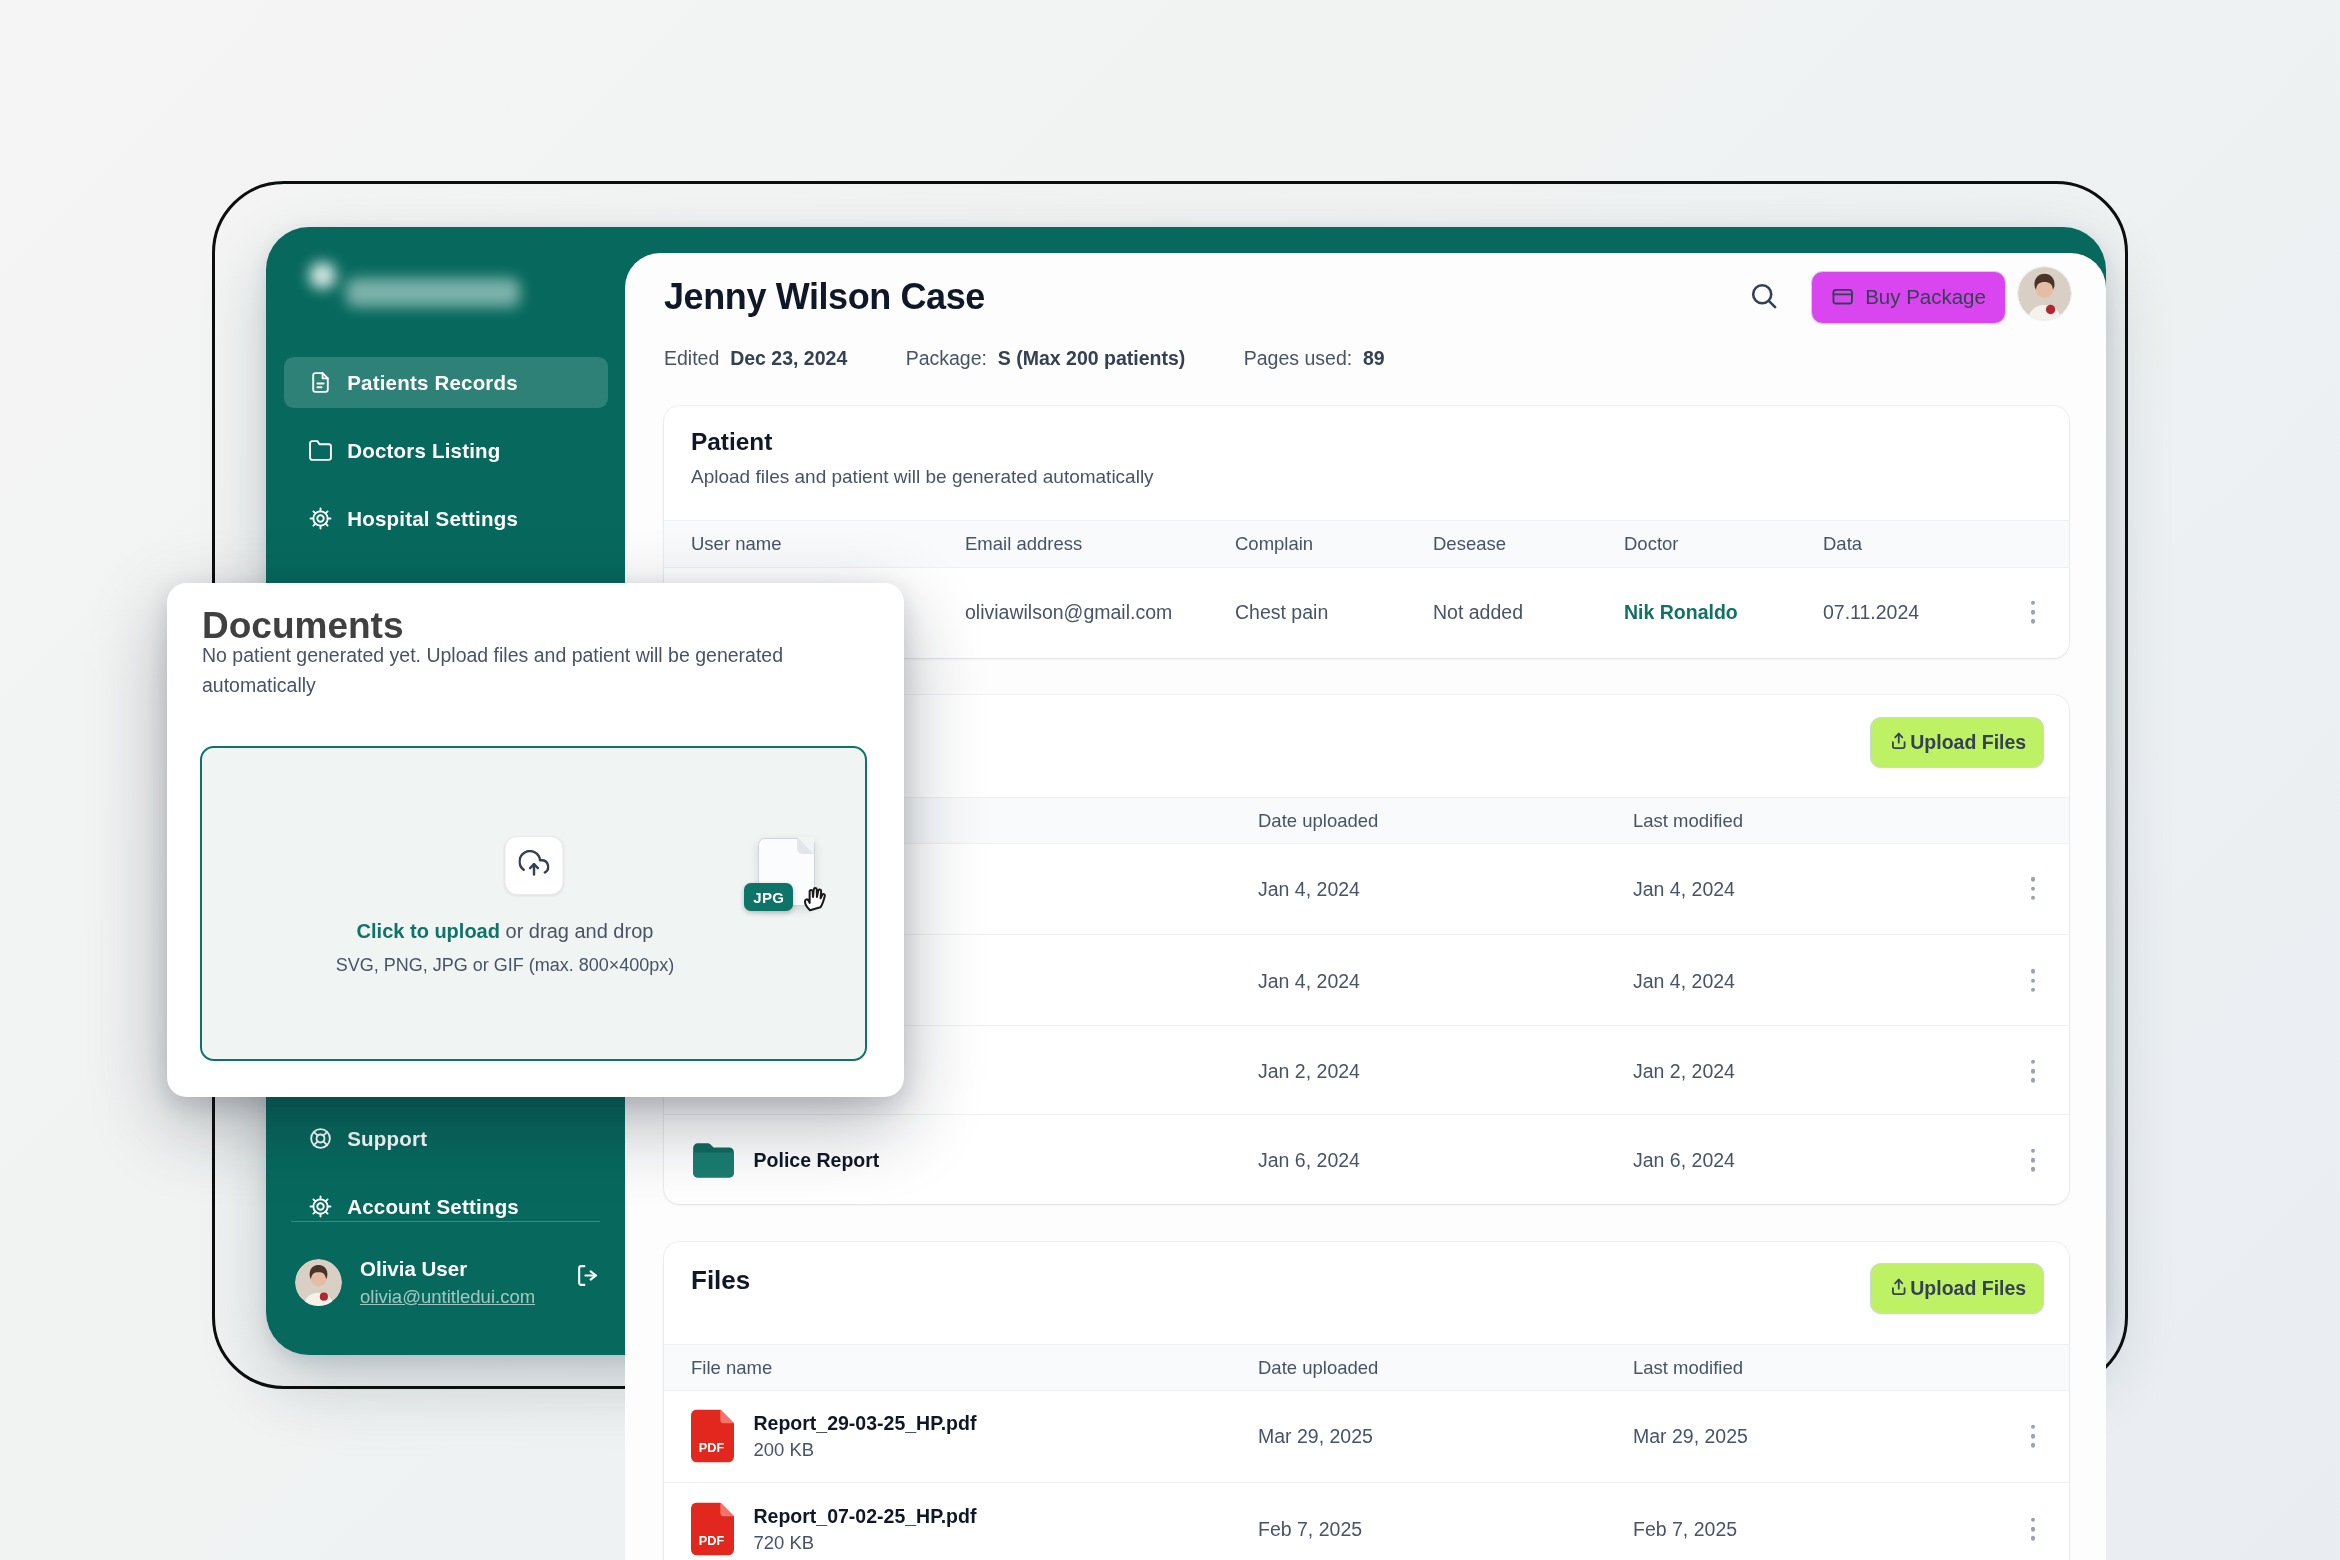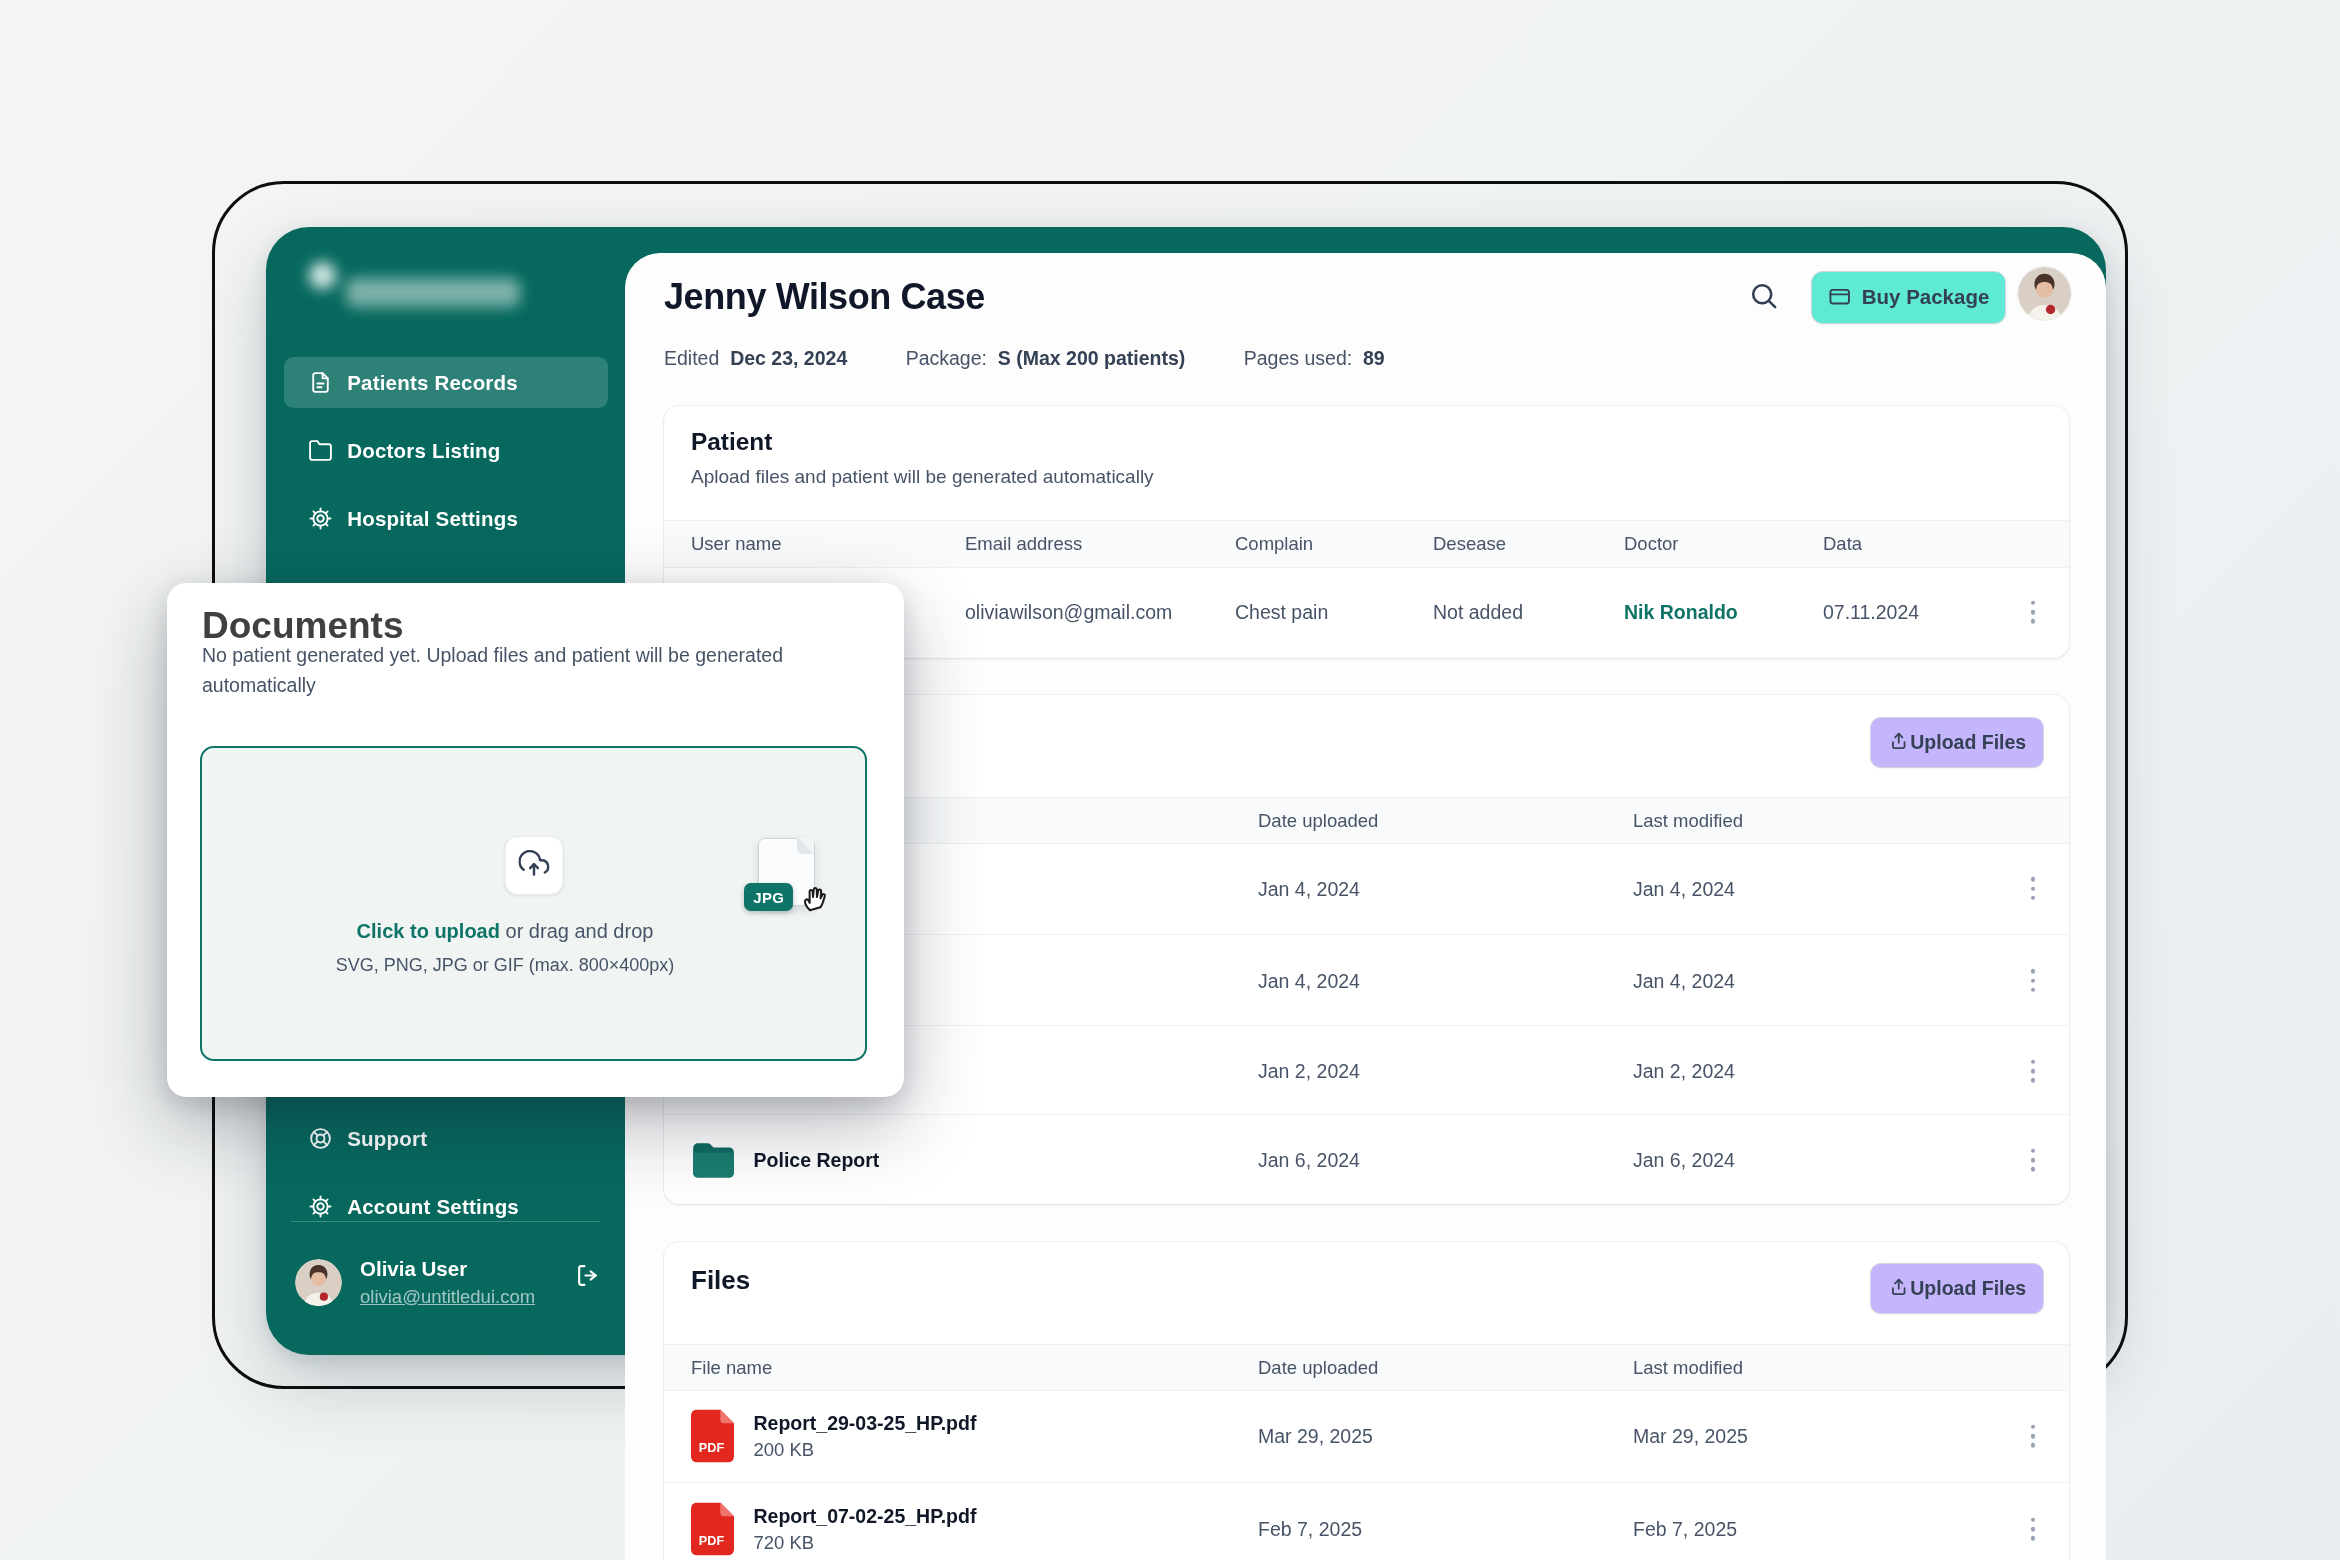--- a/index.html
+++ b/index.html
@@ -46,23 +46,23 @@
   .panel{position:absolute;left:625px;top:253px;width:1481px;height:1308px;
          background:#fdfdfd;border-radius:35px 35px 0 0;}
   .page-title{position:absolute;left:39px;top:23.4px;font-size:36px;font-weight:750;
               color:#0f1728;letter-spacing:-0.4px;}
   .meta{position:absolute;left:39px;top:94px;font-size:19.5px;color:#475467;}
   .meta b{color:#344054;font-weight:700;}
   .meta .sep{display:inline-block;width:53px;}
   .search-btn{position:absolute;left:1123px;top:27px;width:33px;height:33px;cursor:pointer;}
   .search-btn svg{width:31px;height:31px;stroke:#344054;fill:none;stroke-width:2;
                   stroke-linecap:round;}
-  .buy-btn{position:absolute;left:1186px;top:17.6px;width:193px;height:51px;background:#5eead4;
+  .buy-btn{position:absolute;left:1186px;top:17.6px;width:193px;height:51px;background:#d946ef;
            border:1.5px solid #d0d5dd;border-radius:11.7px;display:flex;align-items:center;
-           justify-content:center;gap:10.7px;font-size:20.5px;font-weight:700;color:#344054;
+           justify-content:center;gap:10.7px;font-size:20.5px;font-weight:400;color:#344054;
            box-shadow:0 1px 2px rgba(16,24,40,.05);cursor:pointer;}
   .buy-btn svg{width:23.4px;height:23.4px;stroke:#344054;fill:none;stroke-width:1.9;
                stroke-linecap:round;stroke-linejoin:round;}
   .hdr-avatar{position:absolute;left:1393px;top:13.7px;width:53px;height:53px;border-radius:50%;
               overflow:hidden;cursor:pointer;box-shadow:0 0 0 1px rgba(16,24,40,.06);}
 
   
   .card{position:absolute;left:39px;width:1405px;background:#fff;border-radius:15.6px;
         box-shadow:0 1px 2.9px rgba(16,24,40,.08),0 0 0 1px #f1f2f4;}
   .card-title{position:absolute;left:27px;font-size:24.4px;font-weight:700;color:#101828;}
@@ -70,21 +70,21 @@
   .thead{position:absolute;left:0;right:0;height:46px;background:#f8fafb;
          border-top:1px solid #eef0f2;border-bottom:1px solid #eef0f2;}
   .th{position:absolute;top:50%;transform:translateY(-50%);font-size:18.5px;color:#475467;}
   .trow{position:absolute;left:0;right:0;}
   .trow + .trow{border-top:1px solid #eef0f2;}
   .td{position:absolute;top:50%;transform:translateY(-50%);font-size:19.5px;color:#475467;}
   .td.link{color:#0e7265;font-weight:650;cursor:pointer;}
   .kebab{position:absolute;left:1361px;top:50%;transform:translateY(-50%);
          display:flex;flex-direction:column;gap:4.9px;padding:5.9px;cursor:pointer;}
   .kebab i{width:4.4px;height:4.4px;border-radius:50%;background:#98a2b3;}
-  .upload-btn{position:absolute;left:1206px;width:172px;height:49px;background:#c4b5fd;
+  .upload-btn{position:absolute;left:1206px;width:172px;height:49px;background:#bef264;
               border:1.5px solid #d0d5dd;border-radius:10.7px;display:flex;align-items:center;
               justify-content:center;gap:1px;font-size:19.5px;font-weight:650;color:#344054;
               box-shadow:0 1px 2px rgba(16,24,40,.05);cursor:pointer;}
   .upload-btn svg{width:21.5px;height:21.5px;stroke:#344054;fill:none;stroke-width:2;
                   stroke-linecap:round;stroke-linejoin:round;}
   .c-user{left:27px;}.c-email{left:301px;}.c-complain{left:571px;}
   .c-desease{left:769px;}.c-doctor{left:960px;}.c-data{left:1159px;}
   .c-name{left:27px;}.c-date{left:594px;}.c-mod{left:969px;}
   .folder-cell{position:absolute;left:27px;top:50%;transform:translateY(-50%);
                display:flex;align-items:center;gap:17.6px;}

